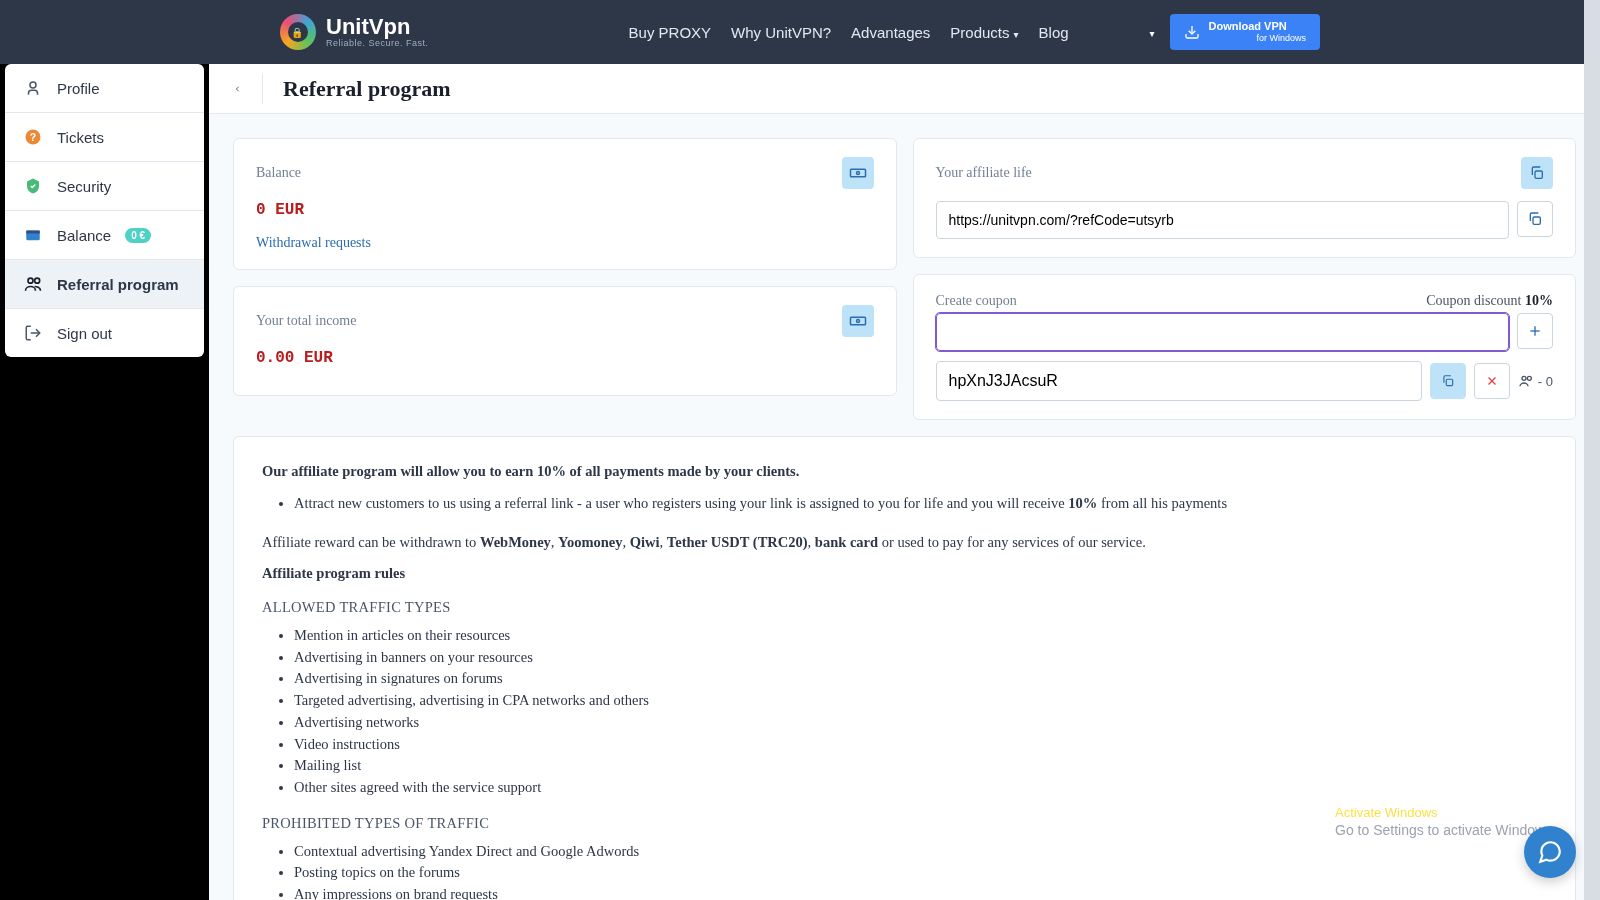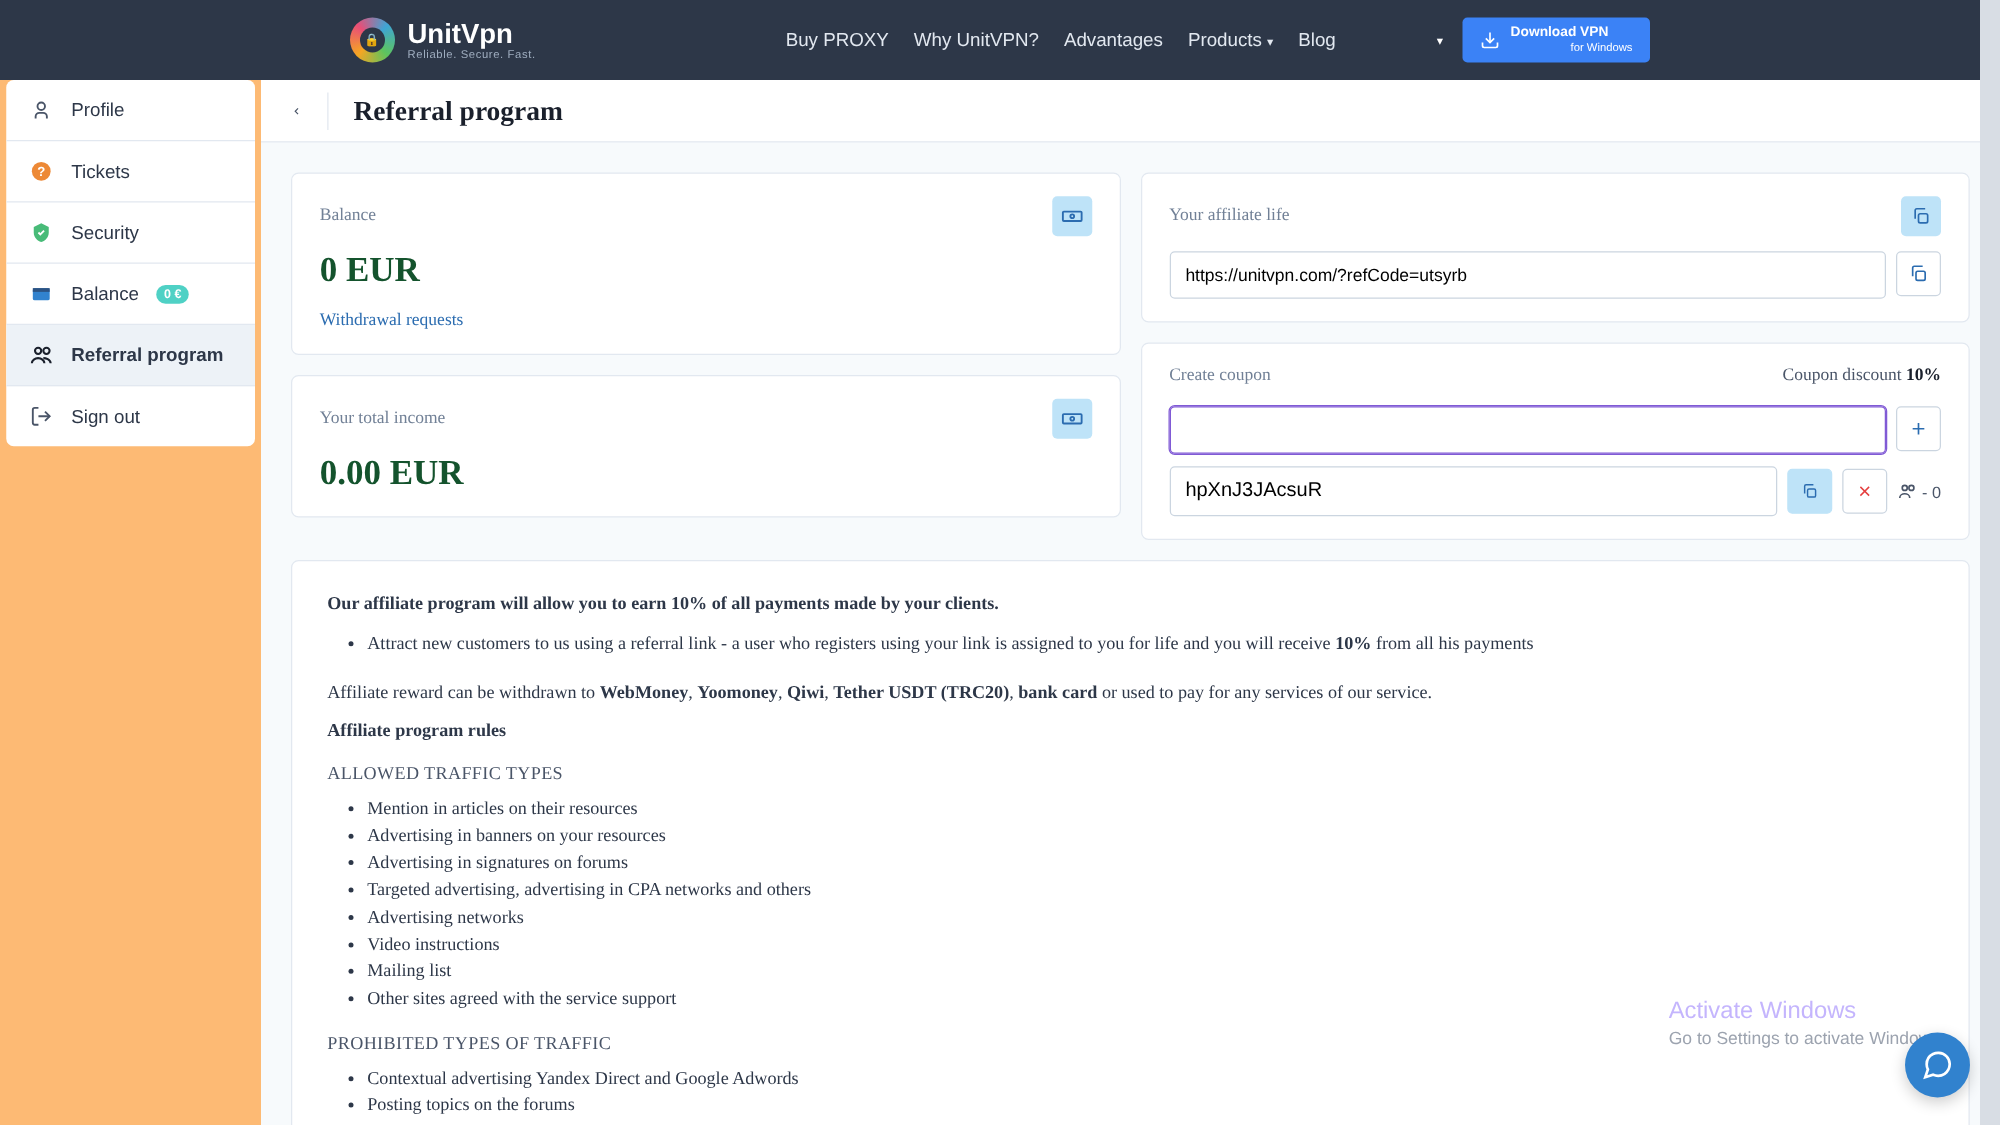--- a/index.html
+++ b/index.html
@@ -20,69 +20,69 @@
 .flag-wrap::after { content: '▾'; color: #fff; margin-left: 6px; font-size: 10px; }
 .download-btn { background: #3b82f6; color: #fff; border: none; padding: 6px 14px; border-radius: 4px; font-size: 11px; display: flex; align-items: center; gap: 8px; cursor: pointer; }
 .download-btn .dl-text { text-align: left; line-height: 1.2; }
 .download-btn .dl-main { font-weight: 600; }
 .download-btn .dl-sub { font-size: 9px; padding-left: 48px; }
 
 
 .body-wrap { display: flex; height: calc(100% - 64px); }
 
 
-.sidebar-wrap { width: 209px; background: #fdba74; padding-right: 5px; }
+.sidebar-wrap { width: 209px; background: #000000; padding-right: 5px; }
 .sidebar { background: #fff; border-radius: 6px; margin: 0 0 0 5px; overflow: hidden; }
 .side-item { display: flex; align-items: center; gap: 14px; padding: 14px 18px; border-bottom: 1px solid #e2e8f0; cursor: pointer; font-size: 15px; color: #2d3748; }
 .side-item:last-child { border-bottom: none; }
 .side-item.active { background: #edf2f7; font-weight: 600; }
 .side-icon { width: 20px; height: 20px; display: flex; align-items: center; justify-content: center; }
 .badge { background: #4fd1c5; color: #fff; font-size: 10px; padding: 2px 6px; border-radius: 8px; font-weight: 600; }
 
 
 .main { flex: 1; background: #f7fafc; overflow-y: auto; }
 .page-header { background: #fff; border-bottom: 1px solid #e2e8f0; display: flex; align-items: center; height: 50px; padding: 0 24px; }
 .back-btn { width: 30px; height: 30px; display: flex; align-items: center; justify-content: center; cursor: pointer; border-right: 1px solid #e2e8f0; padding-right: 20px; margin-right: 20px; }
 .page-title { font-size: 22px; font-weight: 700; color: #1a202c; font-family: Georgia, serif; }
 
 .content { padding: 24px; }
 .cards-row { display: flex; gap: 16px; margin-bottom: 16px; }
 .cards-col { flex: 1; display: flex; flex-direction: column; gap: 16px; }
 .card { background: #fff; border-radius: 6px; padding: 18px 22px; border: 1px solid #e2e8f0; }
 .card-head { display: flex; justify-content: space-between; align-items: center; margin-bottom: 12px; }
 .card-label { color: #718096; font-size: 14px; font-family: Georgia, serif; }
 .card-action { width: 32px; height: 32px; background: #bee3f8; border-radius: 4px; display: flex; align-items: center; justify-content: center; cursor: pointer; }
-.card-value { font-size: 28px; font-weight: 700; color: #14532d; font-family: Liberation Serif, serif; }
+.card-value { font-size: 16px; font-weight: 700; color: #b91c1c; font-family: Liberation Mono, monospace; }
 .card-link { color: #2b6cb0; font-size: 14px; margin-top: 16px; cursor: pointer; font-family: Georgia, serif; }
 
 .input-row { display: flex; gap: 8px; }
 .input-row input { flex: 1; padding: 10px 12px; border: 1px solid #cbd5e0; border-radius: 4px; font-size: 14px; }
 .input-row input.focused { border: 1px solid #805ad5; outline: 1px solid #805ad5; }
 .icon-btn { width: 36px; height: 36px; border: 1px solid #cbd5e0; border-radius: 4px; background: #fff; display: flex; align-items: center; justify-content: center; cursor: pointer; }
 .icon-btn.blue { background: #bee3f8; border-color: #bee3f8; }
 .icon-btn.red svg { stroke: #e53e3e; }
 
-.coupon-head { display: flex; justify-content: space-between; align-items: center; margin-bottom: 16px; }
+.coupon-head { display: flex; justify-content: space-between; align-items: center; margin-bottom: 4px; }
 .coupon-discount { font-size: 14px; color: #4a5568; font-family: Georgia, serif; }
 .coupon-discount b { color: #1a202c; }
 .coupon-row { display: flex; gap: 8px; align-items: center; margin-top: 10px; }
 .coupon-row input { flex: 1; padding: 10px 12px; border: 1px solid #cbd5e0; border-radius: 4px; font-size: 16px; }
 .coupon-count { font-size: 13px; color: #4a5568; display: flex; align-items: center; gap: 4px; }
 
 .info-card { background: #fff; border-radius: 6px; padding: 24px 28px; border: 1px solid #e2e8f0; font-family: Georgia, serif; color: #2d3748; font-size: 14.5px; line-height: 1.5; }
 .info-card p { margin-bottom: 10px; }
 .info-card ul { margin: 6px 0 14px 32px; }
 .info-card ul li { margin-bottom: 17px; }
 .info-card .section-title { font-weight: 700; margin-top: 8px; margin-bottom: 10px; }
 .info-card .sub-title { color: #4a5568; margin-top: 12px; margin-bottom: 6px; letter-spacing: 0.3px; }
 .info-card .tight-list li { margin-bottom: 0; line-height: 1.5; }
 
 
 .watermark { position: absolute; bottom: 62px; right: 44px; color: #9ca3af; font-size: 14px; text-align: left; pointer-events: none; }
-.watermark .wm-title { font-size: 19px; color: #c4b5fd; margin-bottom: 2px; }
+.watermark .wm-title { font-size: 13px; color: #fde047; margin-bottom: 2px; }
 
 
 .chat-bubble { position: absolute; bottom: 22px; right: 24px; width: 52px; height: 52px; border-radius: 50%; background: #3182ce; display: flex; align-items: center; justify-content: center; cursor: pointer; box-shadow: 0 4px 12px rgba(0,0,0,0.2); }
 
 
 .main::-webkit-scrollbar { width: 16px; }
 .main::-webkit-scrollbar-track { background: #edf2f7; }
 .main::-webkit-scrollbar-thumb { background: #cbd5e0; border-radius: 8px; border: 3px solid #edf2f7; }
 body::after { content:''; position:absolute; top:0; right:0; width:16px; height:100%; background:#d8dde4; }
 </style>

